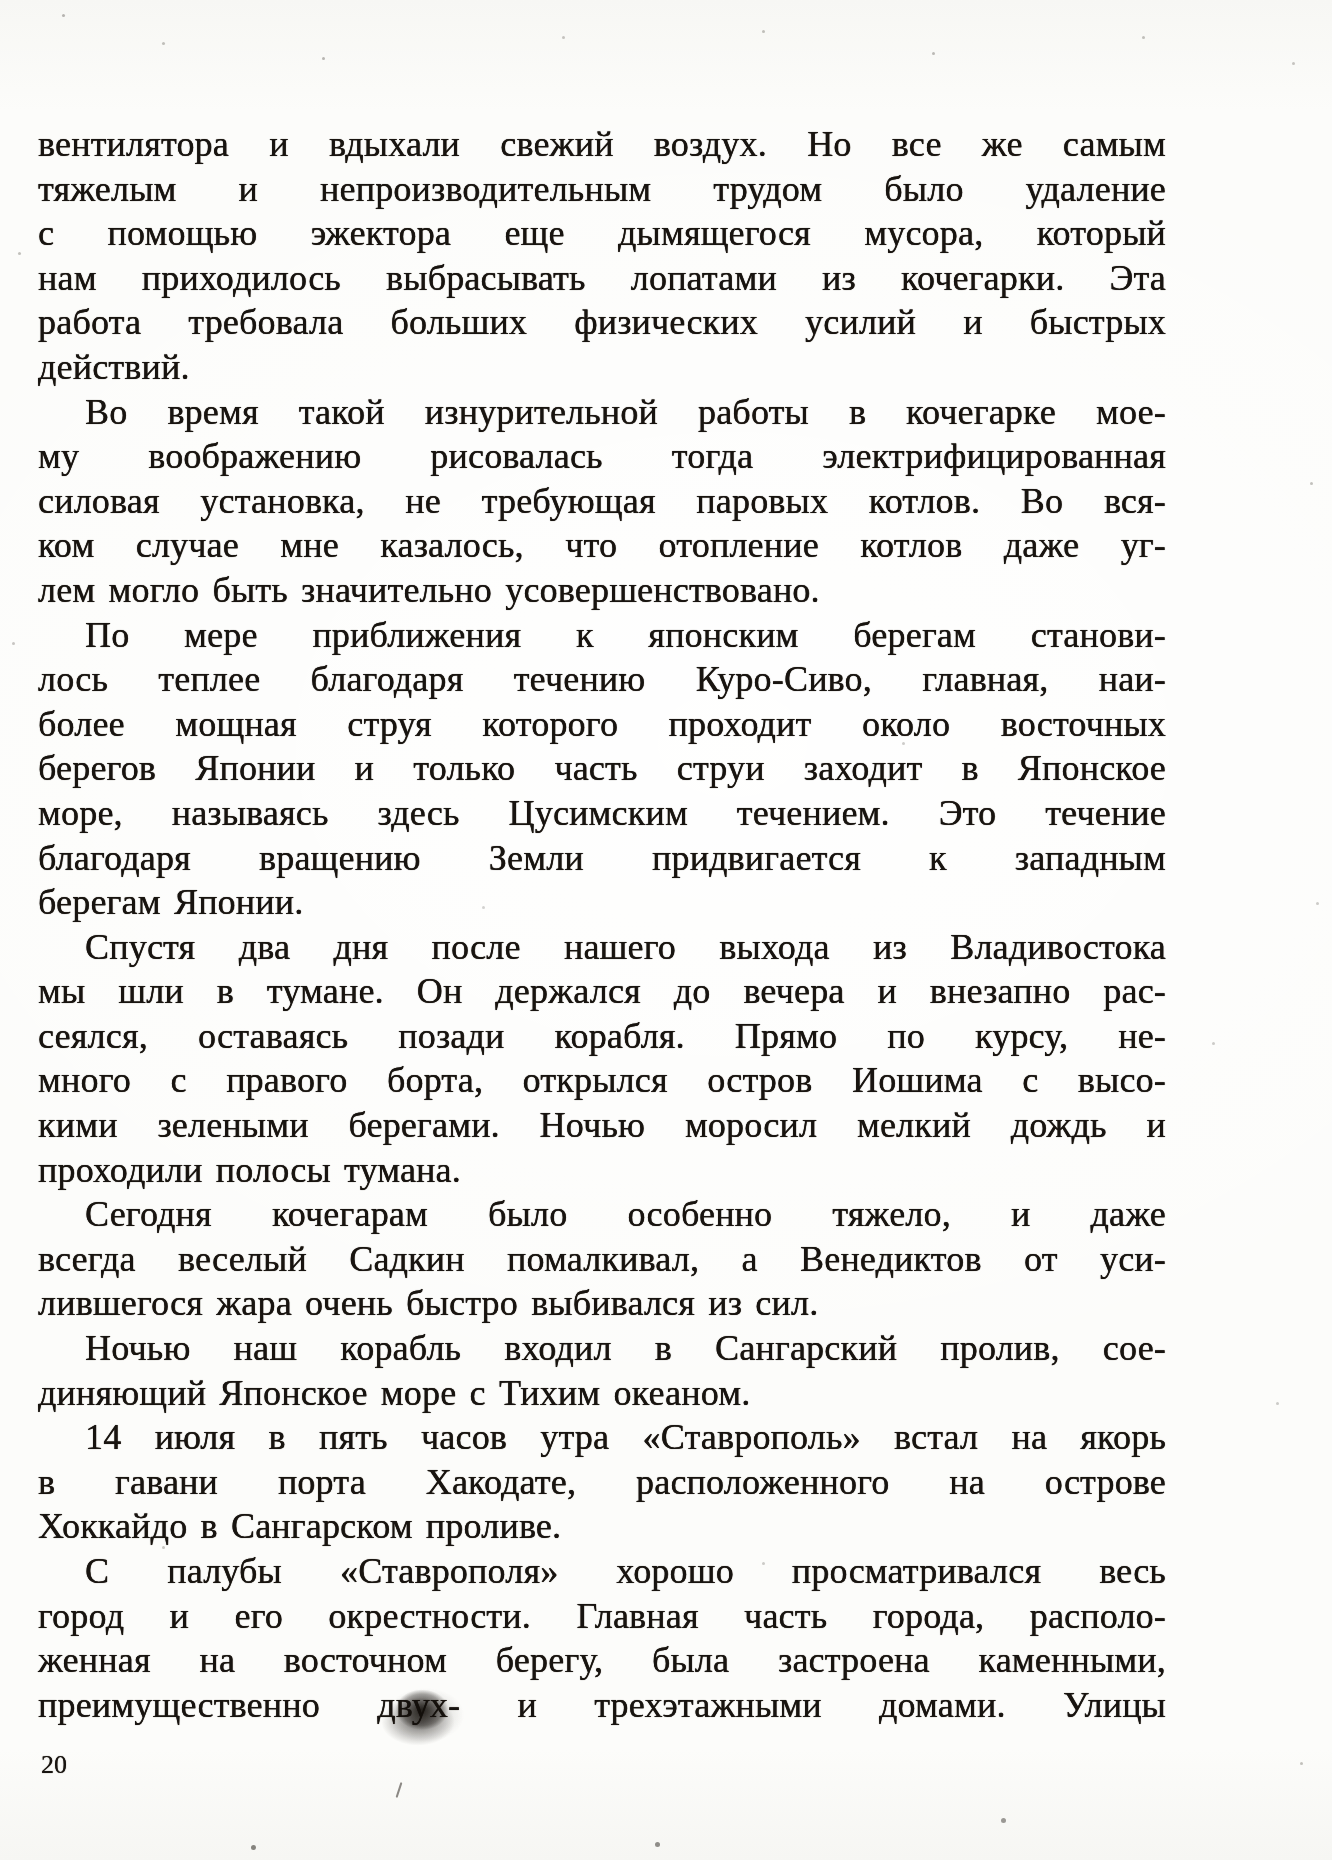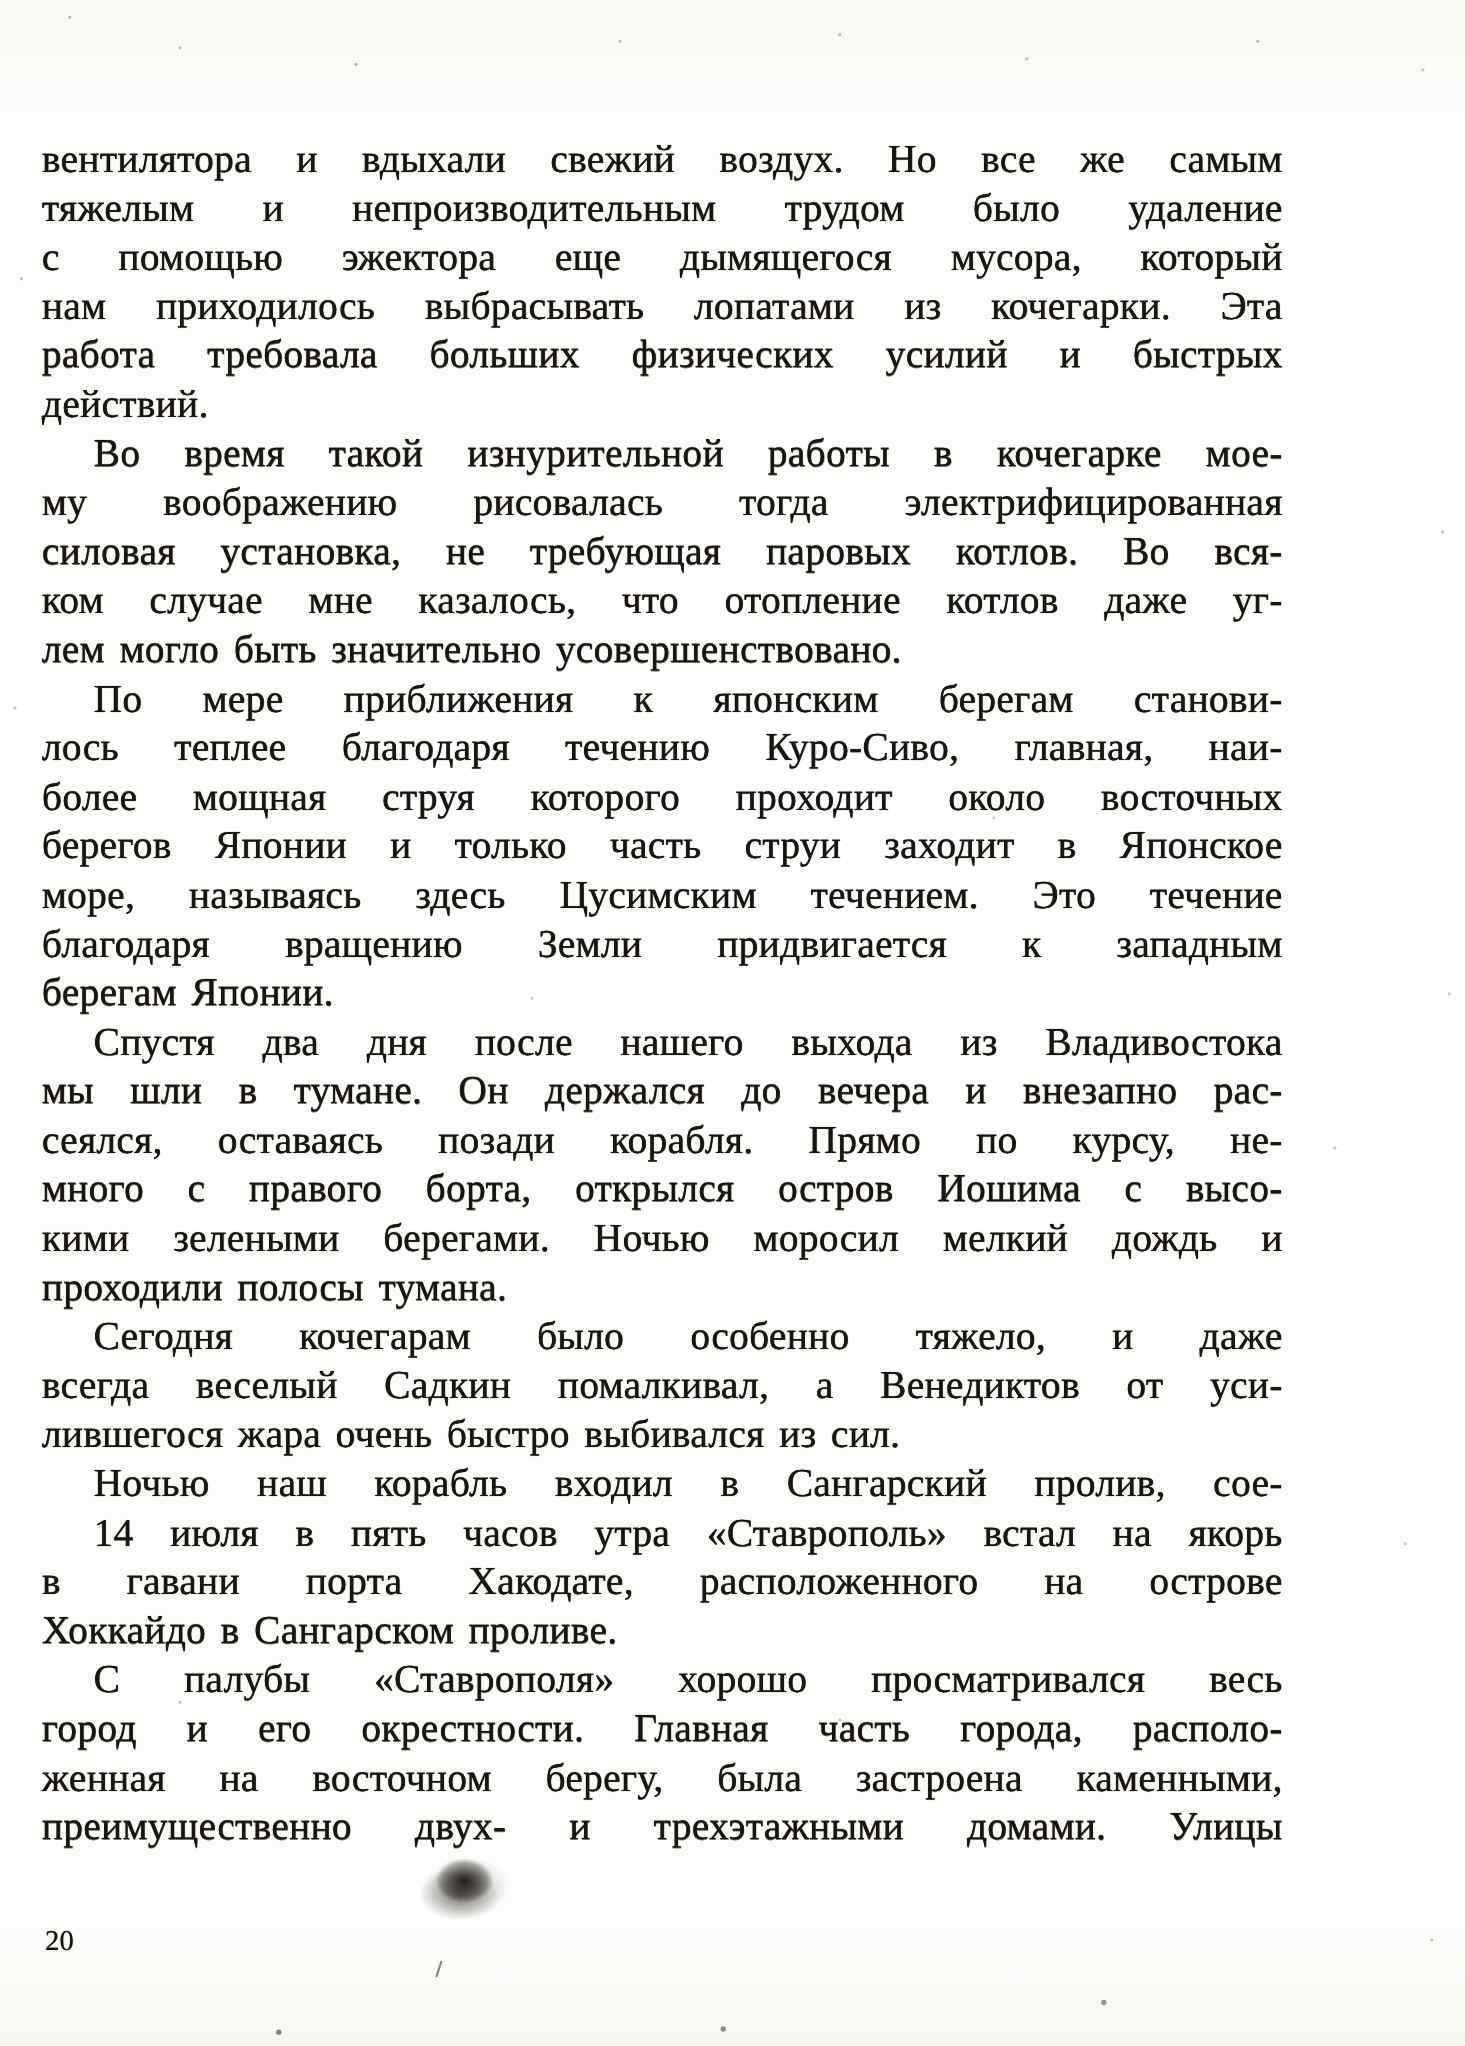--- a/index.html
+++ b/index.html
@@ -140,20 +140,21 @@
       <div class="line indent">Спустя два дня после нашего выхода из Владивостока</div>
       <div class="line">мы шли в тумане. Он держался до вечера и внезапно рас-</div>
       <div class="line">сеялся, оставаясь позади корабля. Прямо по курсу, не-</div>
       <div class="line">много с правого борта, открылся остров Иошима с высо-</div>
       <div class="line">кими зелеными берегами. Ночью моросил мелкий дождь и</div>
       <div class="line endpara">проходили полосы тумана.</div>
       <div class="line indent">Сегодня кочегарам было особенно тяжело, и даже</div>
       <div class="line">всегда веселый Садкин помалкивал, а Венедиктов от уси-</div>
       <div class="line endpara">лившегося жара очень быстро выбивался из сил.</div>
       <div class="line indent">Ночью наш корабль входил в Сангарский пролив, сое-</div>
+      <div class="line endpara">диняющий Японское море с Тихим океаном.</div>
       <div class="line indent">14 июля в пять часов утра «Ставрополь» встал на якорь</div>
       <div class="line">в гавани порта Хакодате, расположенного на острове</div>
       <div class="line endpara">Хоккайдо в Сангарском проливе.</div>
       <div class="line indent">С палубы «Ставрополя» хорошо просматривался весь</div>
       <div class="line">город и его окрестности. Главная часть города, располо-</div>
       <div class="line">женная на восточном берегу, была застроена каменными,</div>
       <div class="line">преимущественно двух- и трехэтажными домами. Улицы</div>
     </div>
   <div class="smudge"></div>
   <div class="penmark"></div>

